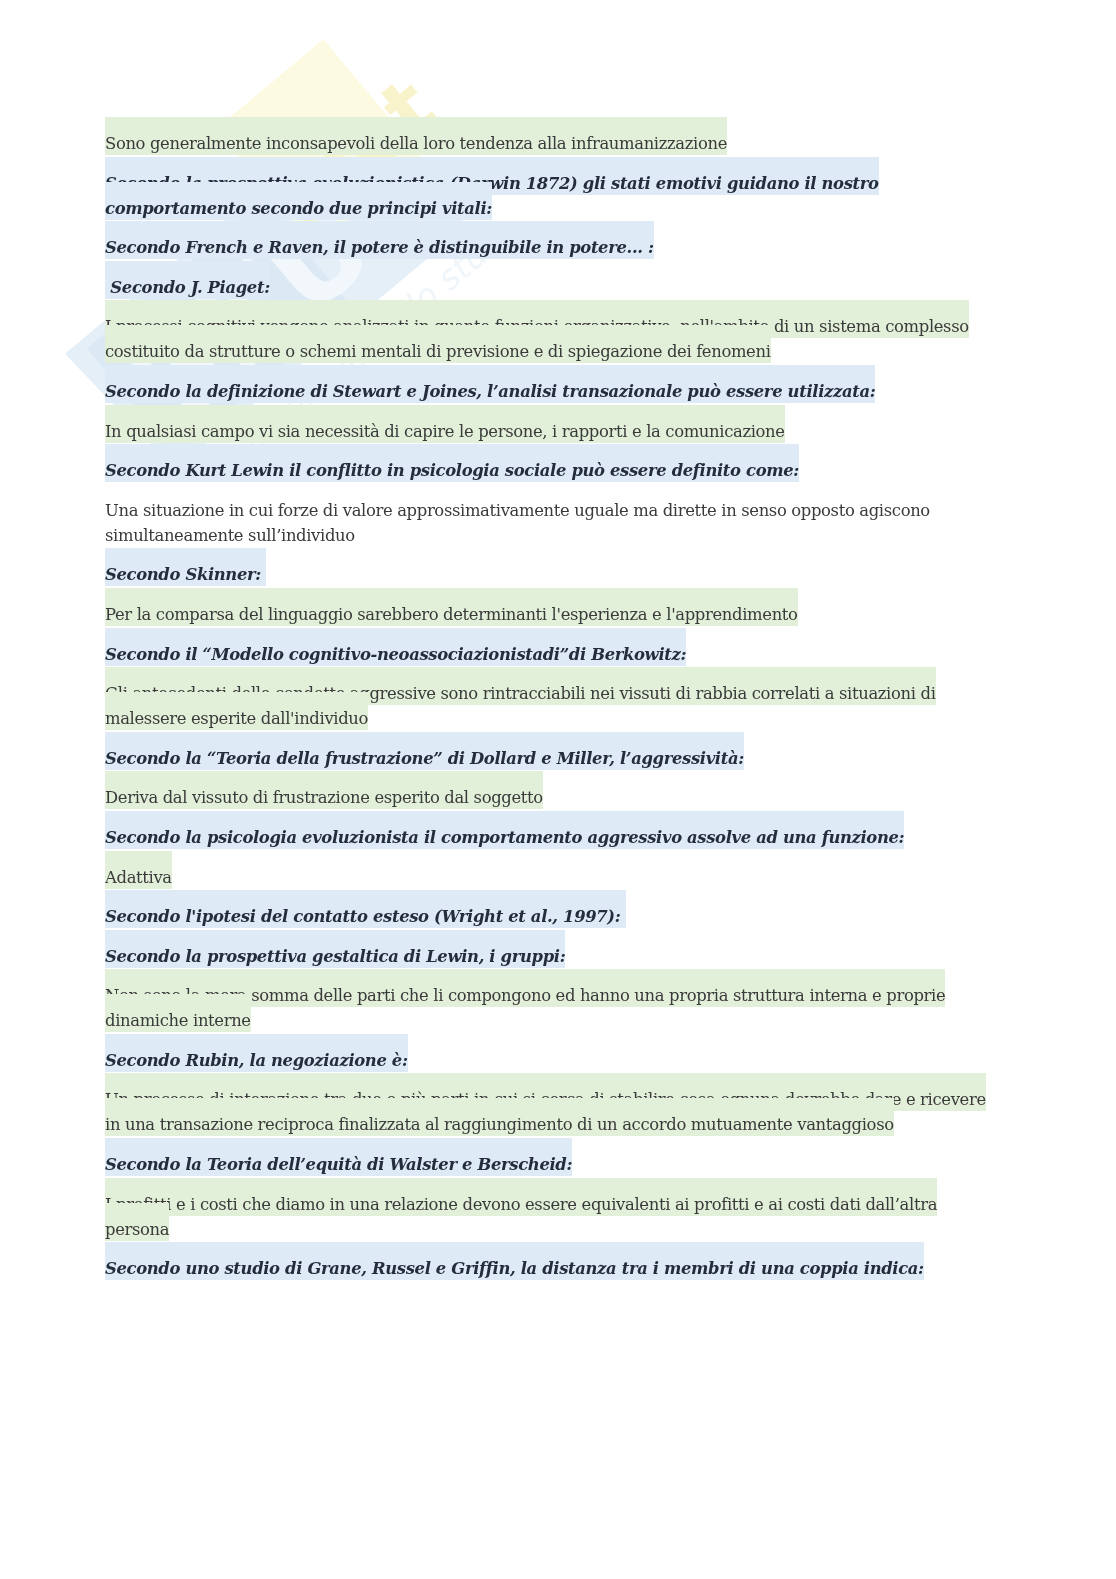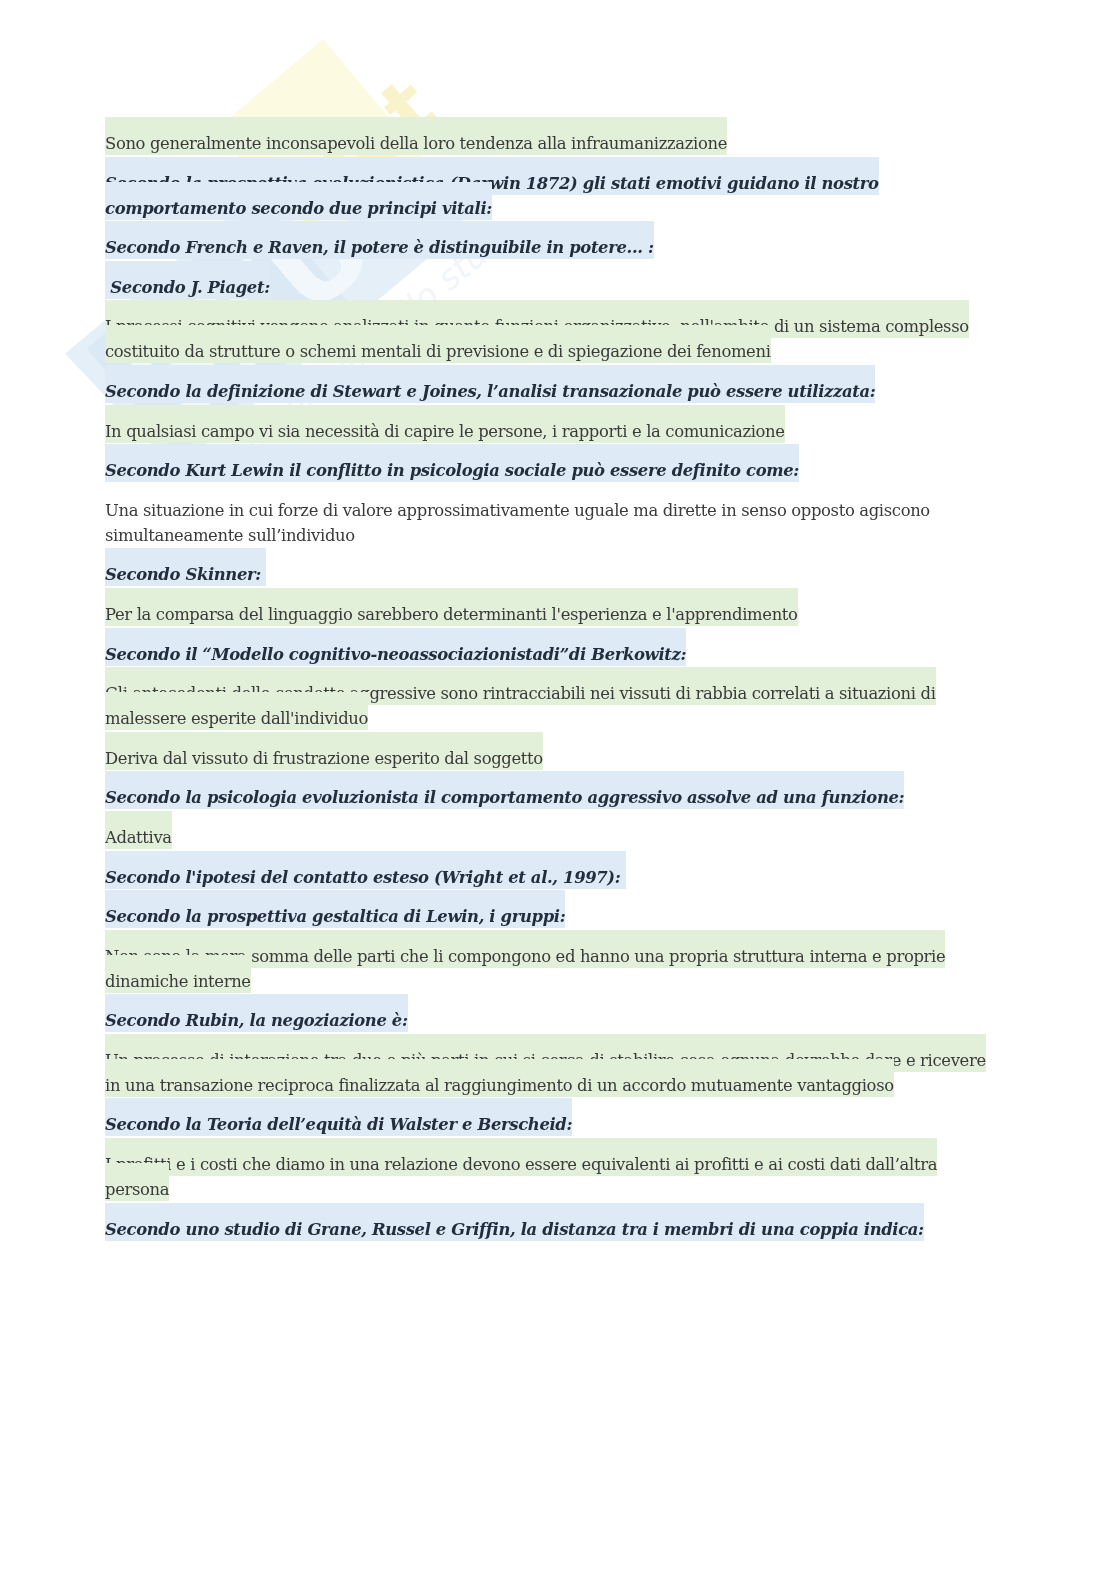--- a/index.html
+++ b/index.html
@@ -44,20 +44,21 @@
     <p class="para q"><span class="hl" style="white-space:pre"> Secondo J. Piaget:</span></p>
     <p class="para a"><span class="hl">I processi cognitivi vengono analizzati in quanto funzioni organizzative, nell'ambito di un sistema complesso costituito da strutture o schemi mentali di previsione e di spiegazione dei fenomeni</span></p>
     <p class="para q"><span class="hl">Secondo la definizione di Stewart e Joines, l’analisi transazionale può essere utilizzata:</span></p>
     <p class="para a"><span class="hl">In qualsiasi campo vi sia necessità di capire le persone, i rapporti e la comunicazione</span></p>
     <p class="para q"><span class="hl">Secondo Kurt Lewin il conflitto in psicologia sociale può essere definito come:</span></p>
     <p class="para a plain"><span class="hl">Una situazione in cui forze di valore approssimativamente uguale ma dirette in senso opposto agiscono simultaneamente sull’individuo</span></p>
     <p class="para q"><span class="hl" style="white-space:pre">Secondo Skinner: </span></p>
     <p class="para a"><span class="hl">Per la comparsa del linguaggio sarebbero determinanti l'esperienza e l'apprendimento</span></p>
     <p class="para q"><span class="hl">Secondo il “Modello cognitivo-neoassociazionistadi”di Berkowitz:</span></p>
     <p class="para a"><span class="hl">Gli antecedenti delle condotte aggressive sono rintracciabili nei vissuti di rabbia correlati a situazioni di malessere esperite dall'individuo</span></p>
+    <p class="para q"><span class="hl">Secondo la “Teoria della frustrazione” di Dollard e Miller, l’aggressività:</span></p>
     <p class="para a"><span class="hl">Deriva dal vissuto di frustrazione esperito dal soggetto</span></p>
     <p class="para q"><span class="hl">Secondo la psicologia evoluzionista il comportamento aggressivo assolve ad una funzione:</span></p>
     <p class="para a"><span class="hl">Adattiva</span></p>
     <p class="para q"><span class="hl" style="white-space:pre">Secondo l'ipotesi del contatto esteso (Wright et al., 1997): </span></p>
     <p class="para q"><span class="hl">Secondo la prospettiva gestaltica di Lewin, i gruppi:</span></p>
     <p class="para a"><span class="hl">Non sono la mera somma delle parti che li compongono ed hanno una propria struttura interna e proprie dinamiche interne</span></p>
     <p class="para q"><span class="hl">Secondo Rubin, la negoziazione è:</span></p>
     <p class="para a"><span class="hl">Un processo di interazione tra due o più parti in cui si cerca di stabilire cosa ognuna dovrebbe dare e ricevere in una transazione reciproca finalizzata al raggiungimento di un accordo mutuamente vantaggioso</span></p>
     <p class="para q"><span class="hl">Secondo la Teoria dell’equità di Walster e Berscheid:</span></p>
     <p class="para a"><span class="hl">I profitti e i costi che diamo in una relazione devono essere equivalenti ai profitti e ai costi dati dall’altra persona</span></p>

